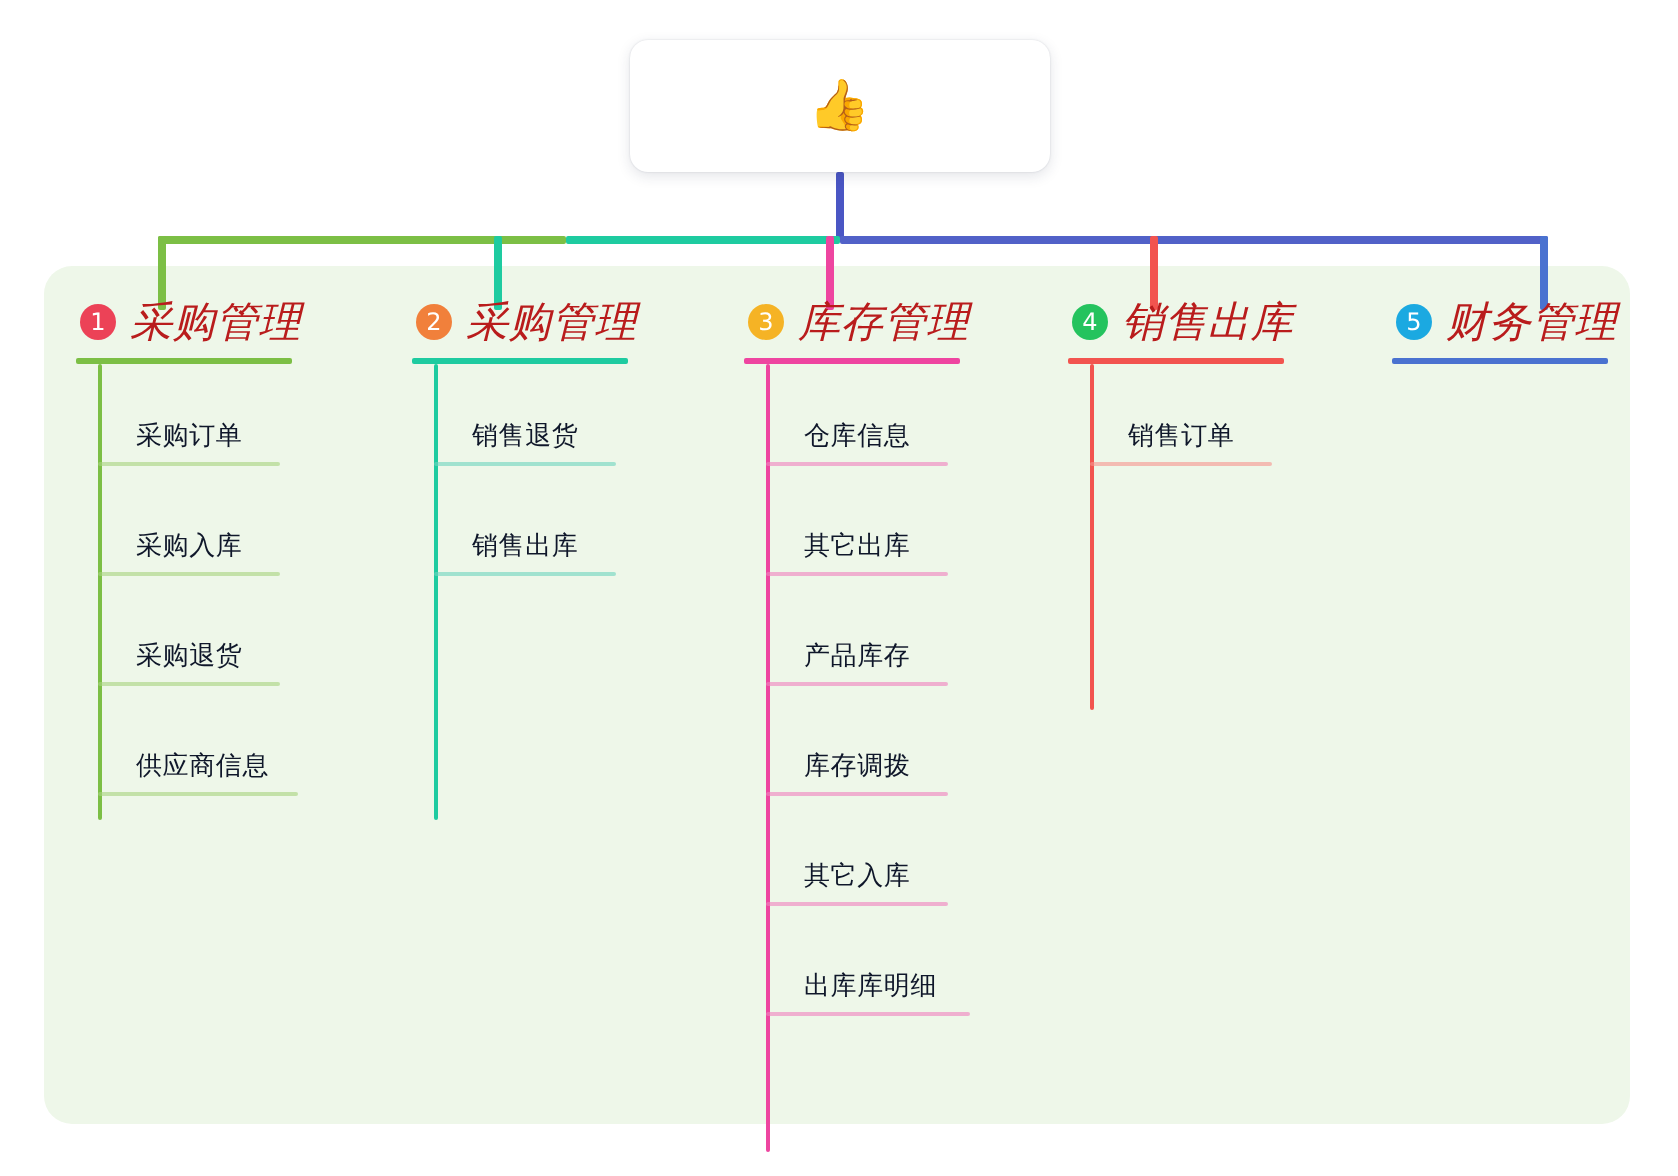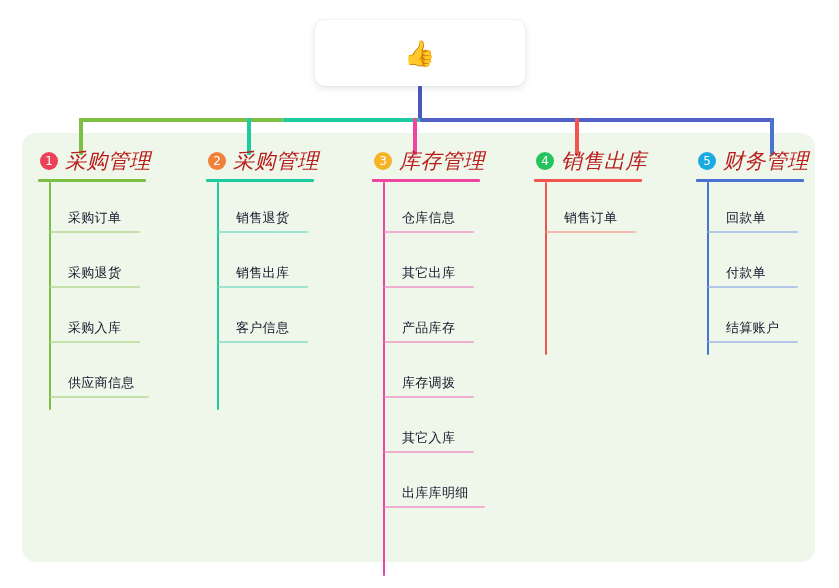--- a/index.html
+++ b/index.html
@@ -174,28 +174,28 @@
       <span class="col-title">采购管理</span>
     </div>
     <div class="col-underline" style="width:108px; background:#7cbf45;"></div>
     <div class="col-body">
       <div class="spine" style="height:228px; background:#7cbf45;"></div>
       <div class="leaf">
         <span class="leaf-label">采购订单</span>
         <span class="leaf-rule" style="background:#a8d47f;"></span>
       </div>
       <div class="leaf">
+        <span class="leaf-label">采购入库</span>
+        <span class="leaf-rule" style="background:#a8d47f;"></span>
+      </div>
+      <div class="leaf">
         <span class="leaf-label">采购退货</span>
         <span class="leaf-rule" style="background:#a8d47f;"></span>
       </div>
       <div class="leaf">
-        <span class="leaf-label">采购入库</span>
-        <span class="leaf-rule" style="background:#a8d47f;"></span>
-      </div>
-      <div class="leaf">
         <span class="leaf-label">供应商信息</span>
         <span class="leaf-rule" style="background:#a8d47f; width:100px;"></span>
       </div>
     </div>
   </div>
 
   <div class="column" style="left:206px; top:148px;">
     <div class="col-header">
       <span class="badge" style="background:#f1803b;">2</span>
       <span class="col-title">采购管理</span>
@@ -204,24 +204,20 @@
     <div class="col-body">
       <div class="spine" style="height:228px; background:#1ecba0;"></div>
       <div class="leaf">
         <span class="leaf-label">销售退货</span>
         <span class="leaf-rule" style="background:#6fd5be;"></span>
       </div>
       <div class="leaf">
         <span class="leaf-label">销售出库</span>
         <span class="leaf-rule" style="background:#6fd5be;"></span>
       </div>
-      <div class="leaf">
-        <span class="leaf-label">客户信息</span>
-        <span class="leaf-rule" style="background:#6fd5be;"></span>
-      </div>
     </div>
   </div>
 
   <div class="column" style="left:372px; top:148px;">
     <div class="col-header">
       <span class="badge" style="background:#f5b325;">3</span>
       <span class="col-title">库存管理</span>
     </div>
     <div class="col-underline" style="width:108px; background:#ee45a0;"></div>
     <div class="col-body">
@@ -267,30 +263,15 @@
       </div>
     </div>
   </div>
 
   <div class="column" style="left:696px; top:148px;">
     <div class="col-header">
       <span class="badge" style="background:#1ba9e1;">5</span>
       <span class="col-title">财务管理</span>
     </div>
     <div class="col-underline" style="width:108px; background:#4a72d0;"></div>
-    <div class="col-body">
-      <div class="spine" style="height:173px; background:#4a72d0;"></div>
-      <div class="leaf">
-        <span class="leaf-label">回款单</span>
-        <span class="leaf-rule" style="background:#8faae4;"></span>
-      </div>
-      <div class="leaf">
-        <span class="leaf-label">付款单</span>
-        <span class="leaf-rule" style="background:#8faae4;"></span>
-      </div>
-      <div class="leaf">
-        <span class="leaf-label">结算账户</span>
-        <span class="leaf-rule" style="background:#8faae4;"></span>
-      </div>
-    </div>
   </div>
 
 </div>
 
 </body></html>

